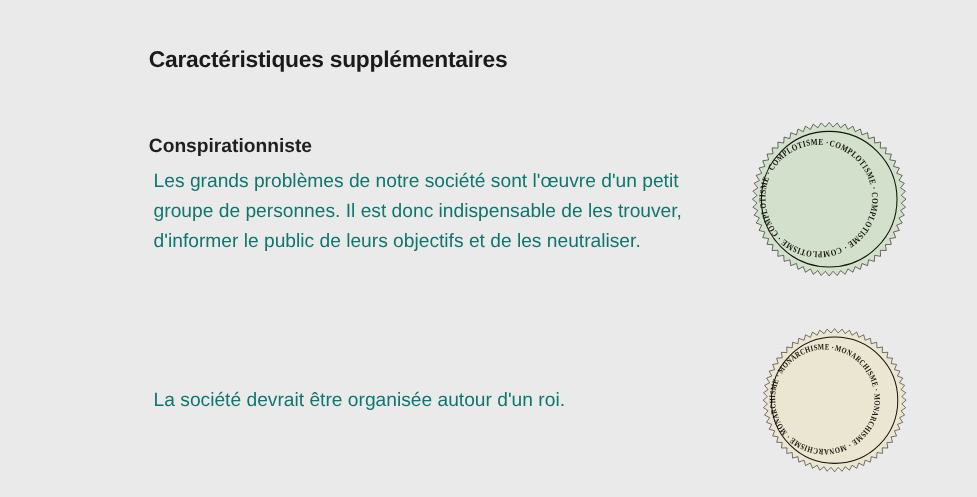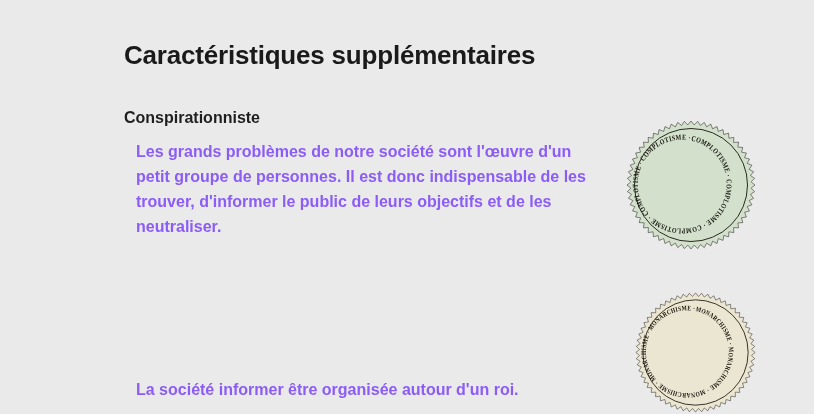--- a/index.html
+++ b/index.html
@@ -12,44 +12,43 @@
     font-family: "Liberation Sans", sans-serif;
   }
   .panel {
     box-sizing: border-box;
     width: 814px;
     height: 414px;
     padding: 40px 57px 0 124px;
   }
   .page-title {
     margin: 0 0 38px 0;
-    font-size: 26px;
+    font-size: 19px;
     font-weight: 700;
     color: #1a1a1a;
     letter-spacing: -0.2px;
   }
   .item {
     display: flex;
-    align-items: flex-end;
+    align-items: center;
     justify-content: space-between;
   }
   .item-first { margin-bottom: 40px; }
   .item-text { width: 492px; }
   .item-name {
     margin: 0 0 7px 0;
     font-size: 16px;
     font-weight: 700;
     color: #1f1f1f;
   }
   .item-desc {
-    margin: 12px;
+    margin: 4px;
     font-size: 16px;
     line-height: 25px;
-    color: #8b5cf6;
-    font-weight: bold;
+    color: #0f766e;
   }
   .seal {
     flex: none;
     width: 132px;
     height: 132px;
   }
   .seal-sm {
     width: 123px;
     height: 123px;
   }
@@ -76,21 +75,21 @@
           </defs>
     <text font-family="'Liberation Serif', serif" font-weight="bold" font-size="7.4" fill="#15150e" letter-spacing="0.4">
       <textPath href="#tp-0" textLength="278" lengthAdjust="spacingAndGlyphs">COMPLOTISME · COMPLOTISME · COMPLOTISME · COMPLOTISME · COMPLOTISME · </textPath>
     </text>
   </svg>
       </div>
   </div>
 
   <div class="item">
     <div class="item-text">
-      <p class="item-desc">La société informer être organisée autour d'un roi.</p>
+      <p class="item-desc">La société devrait être organisée autour d'un roi.</p>
     </div>
     <div class="seal seal-sm">
         <svg viewBox="-66 -66 132 132" xmlns="http://www.w3.org/2000/svg" role="img">
     <polygon points="0.0,-64.0 3.2,-60.1 6.7,-63.6 9.4,-59.5 13.3,-62.6 15.6,-58.1 19.8,-60.9 21.6,-56.2 26.0,-58.5 27.3,-53.6 32.0,-55.4 32.8,-50.5 37.6,-51.8 37.9,-46.8 42.8,-47.6 42.6,-42.6 47.6,-42.8 46.8,-37.9 51.8,-37.6 50.5,-32.8 55.4,-32.0 53.6,-27.3 58.5,-26.0 56.2,-21.6 60.9,-19.8 58.1,-15.6 62.6,-13.3 59.5,-9.4 63.6,-6.7 60.1,-3.2 64.0,-0.0 60.1,3.2 63.6,6.7 59.5,9.4 62.6,13.3 58.1,15.6 60.9,19.8 56.2,21.6 58.5,26.0 53.6,27.3 55.4,32.0 50.5,32.8 51.8,37.6 46.8,37.9 47.6,42.8 42.6,42.6 42.8,47.6 37.9,46.8 37.6,51.8 32.8,50.5 32.0,55.4 27.3,53.6 26.0,58.5 21.6,56.2 19.8,60.9 15.6,58.1 13.3,62.6 9.4,59.5 6.7,63.6 3.2,60.1 0.0,64.0 -3.2,60.1 -6.7,63.6 -9.4,59.5 -13.3,62.6 -15.6,58.1 -19.8,60.9 -21.6,56.2 -26.0,58.5 -27.3,53.6 -32.0,55.4 -32.8,50.5 -37.6,51.8 -37.9,46.8 -42.8,47.6 -42.6,42.6 -47.6,42.8 -46.8,37.9 -51.8,37.6 -50.5,32.8 -55.4,32.0 -53.6,27.3 -58.5,26.0 -56.2,21.6 -60.9,19.8 -58.1,15.6 -62.6,13.3 -59.5,9.4 -63.6,6.7 -60.1,3.2 -64.0,0.0 -60.1,-3.2 -63.6,-6.7 -59.5,-9.4 -62.6,-13.3 -58.1,-15.6 -60.9,-19.8 -56.2,-21.6 -58.5,-26.0 -53.6,-27.3 -55.4,-32.0 -50.5,-32.8 -51.8,-37.6 -46.8,-37.9 -47.6,-42.8 -42.6,-42.6 -42.8,-47.6 -37.9,-46.8 -37.6,-51.8 -32.8,-50.5 -32.0,-55.4 -27.3,-53.6 -26.0,-58.5 -21.6,-56.2 -19.8,-60.9 -15.6,-58.1 -13.3,-62.6 -9.4,-59.5 -6.7,-63.6 -3.2,-60.1" fill="#ebe6d1" stroke="#16110a" stroke-width="0.5"></polygon>
     <circle r="56.5" fill="none" stroke="#16110a" stroke-width="0.9"></circle>
     <defs>
             <path id="tp-1" d="M0,-44.5 A44.5,44.5 0 1 1 -0.05,-44.51"></path>
           </defs>
     <text font-family="'Liberation Serif', serif" font-weight="bold" font-size="7.4" fill="#16110a" letter-spacing="0.4">
       <textPath href="#tp-1" textLength="278" lengthAdjust="spacingAndGlyphs">MONARCHISME · MONARCHISME · MONARCHISME · MONARCHISME · MONARCHISME · </textPath>

